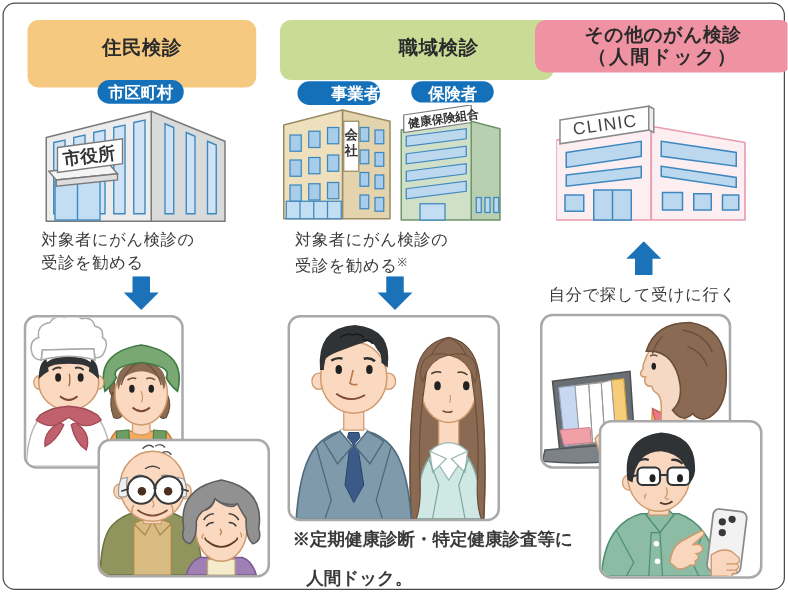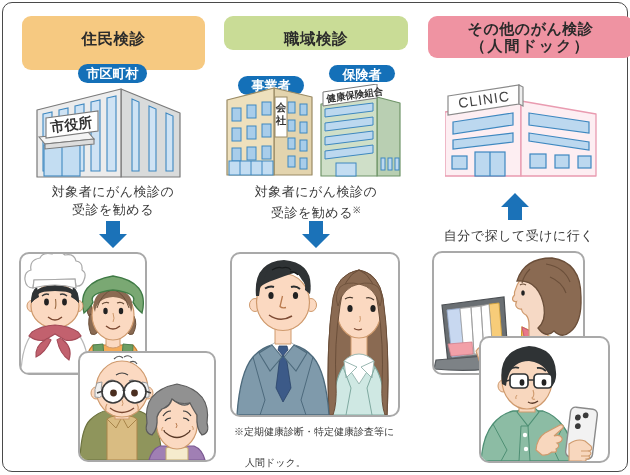--- a/index.html
+++ b/index.html
@@ -4,37 +4,37 @@
 <style>
   html,body{margin:0;padding:0;}
   body{width:630px;height:475px;position:relative;background:#fff;
        font-family:"Liberation Sans",sans-serif;overflow:hidden;}
   .frame{position:absolute;left:2px;top:2px;width:626px;height:470px;
          border:1.5px solid #4a4a4a;border-radius:10px;box-sizing:border-box;}
   .hdr{position:absolute;border-radius:9px;font-weight:bold;color:#2b2b2b;
        text-align:center;font-size:15.5px;letter-spacing:0.5px;}
   .pill{position:absolute;background:#1470b8;border-radius:10px;color:#fff;
         font-weight:bold;font-size:13px;text-align:center;line-height:19px;}
-  .cap{position:absolute;color:#3a3a3a;font-size:13px;text-align:center;
+  .cap{position:absolute;color:#3a3a3a;font-size:13px;text-align:left;
        line-height:18px;letter-spacing:0.5px;}
   .card{position:absolute;background:#fff;border:2px solid #a9a9a9;
         border-radius:10px;overflow:hidden;}
-  .note{position:absolute;color:#3a3a3a;font-size:10px;line-height:15.6px;letter-spacing:0;}
+  .note{position:absolute;color:#3a3a3a;font-size:14px;line-height:15.6px;letter-spacing:0;font-weight:bold;}
   svg{display:block;}
 </style>
 </head>
 <body>
 <div class="frame"></div>
 
 <div class="hdr" style="left:22px;top:16px;width:183px;height:54px;line-height:45px;background:#f6c981;">住民検診</div>
-<div class="hdr" style="left:224px;top:16px;width:184px;height:34px;line-height:45px;background:#c9dc96;">職域検診</div>
+<div class="hdr" style="left:224px;top:16px;width:184px;height:48px;line-height:45px;background:#c9dc96;padding-left:35px;">職域検診</div>
 <div class="hdr" style="left:428px;top:16px;width:205px;height:42px;background:#ef93a2;font-size:15px;line-height:16.5px;padding-top:5px;box-sizing:border-box;">その他のがん検診<br><span style="letter-spacing:2px;">（人間ドック）</span></div>
 
 <div class="pill" style="left:78px;top:64px;width:69px;height:19px;">市区町村</div>
-<div class="pill" style="left:238px;top:76px;width:66px;height:19px;">事業者</div>
+<div class="pill" style="left:238px;top:65px;width:66px;height:19px;text-align:right;">事業者</div>
 <div class="pill" style="left:329px;top:65px;width:66px;height:17px;">保険者</div>
 
 <div class="cap" style="left:33px;top:183px;width:160px;">対象者にがん検診の<br>受診を勧める</div>
 <div class="cap" style="left:236px;top:183px;width:160px;">対象者にがん検診の<br>受診を勧める<span style="font-size:9px;vertical-align:4px;">※</span></div>
 <div class="cap" style="left:439px;top:227px;width:160px;">自分で探して受けに行く</div>
 
 <svg style="position:absolute;left:99px;top:221px;" width="28" height="27" viewBox="0 0 28 27">
   <path d="M7 0 h14 v13 h7 L14 27 L0 13 h7 Z" fill="#1b72b8"></path>
 </svg>
 <svg style="position:absolute;left:302px;top:221px;" width="28" height="27" viewBox="0 0 28 27">

